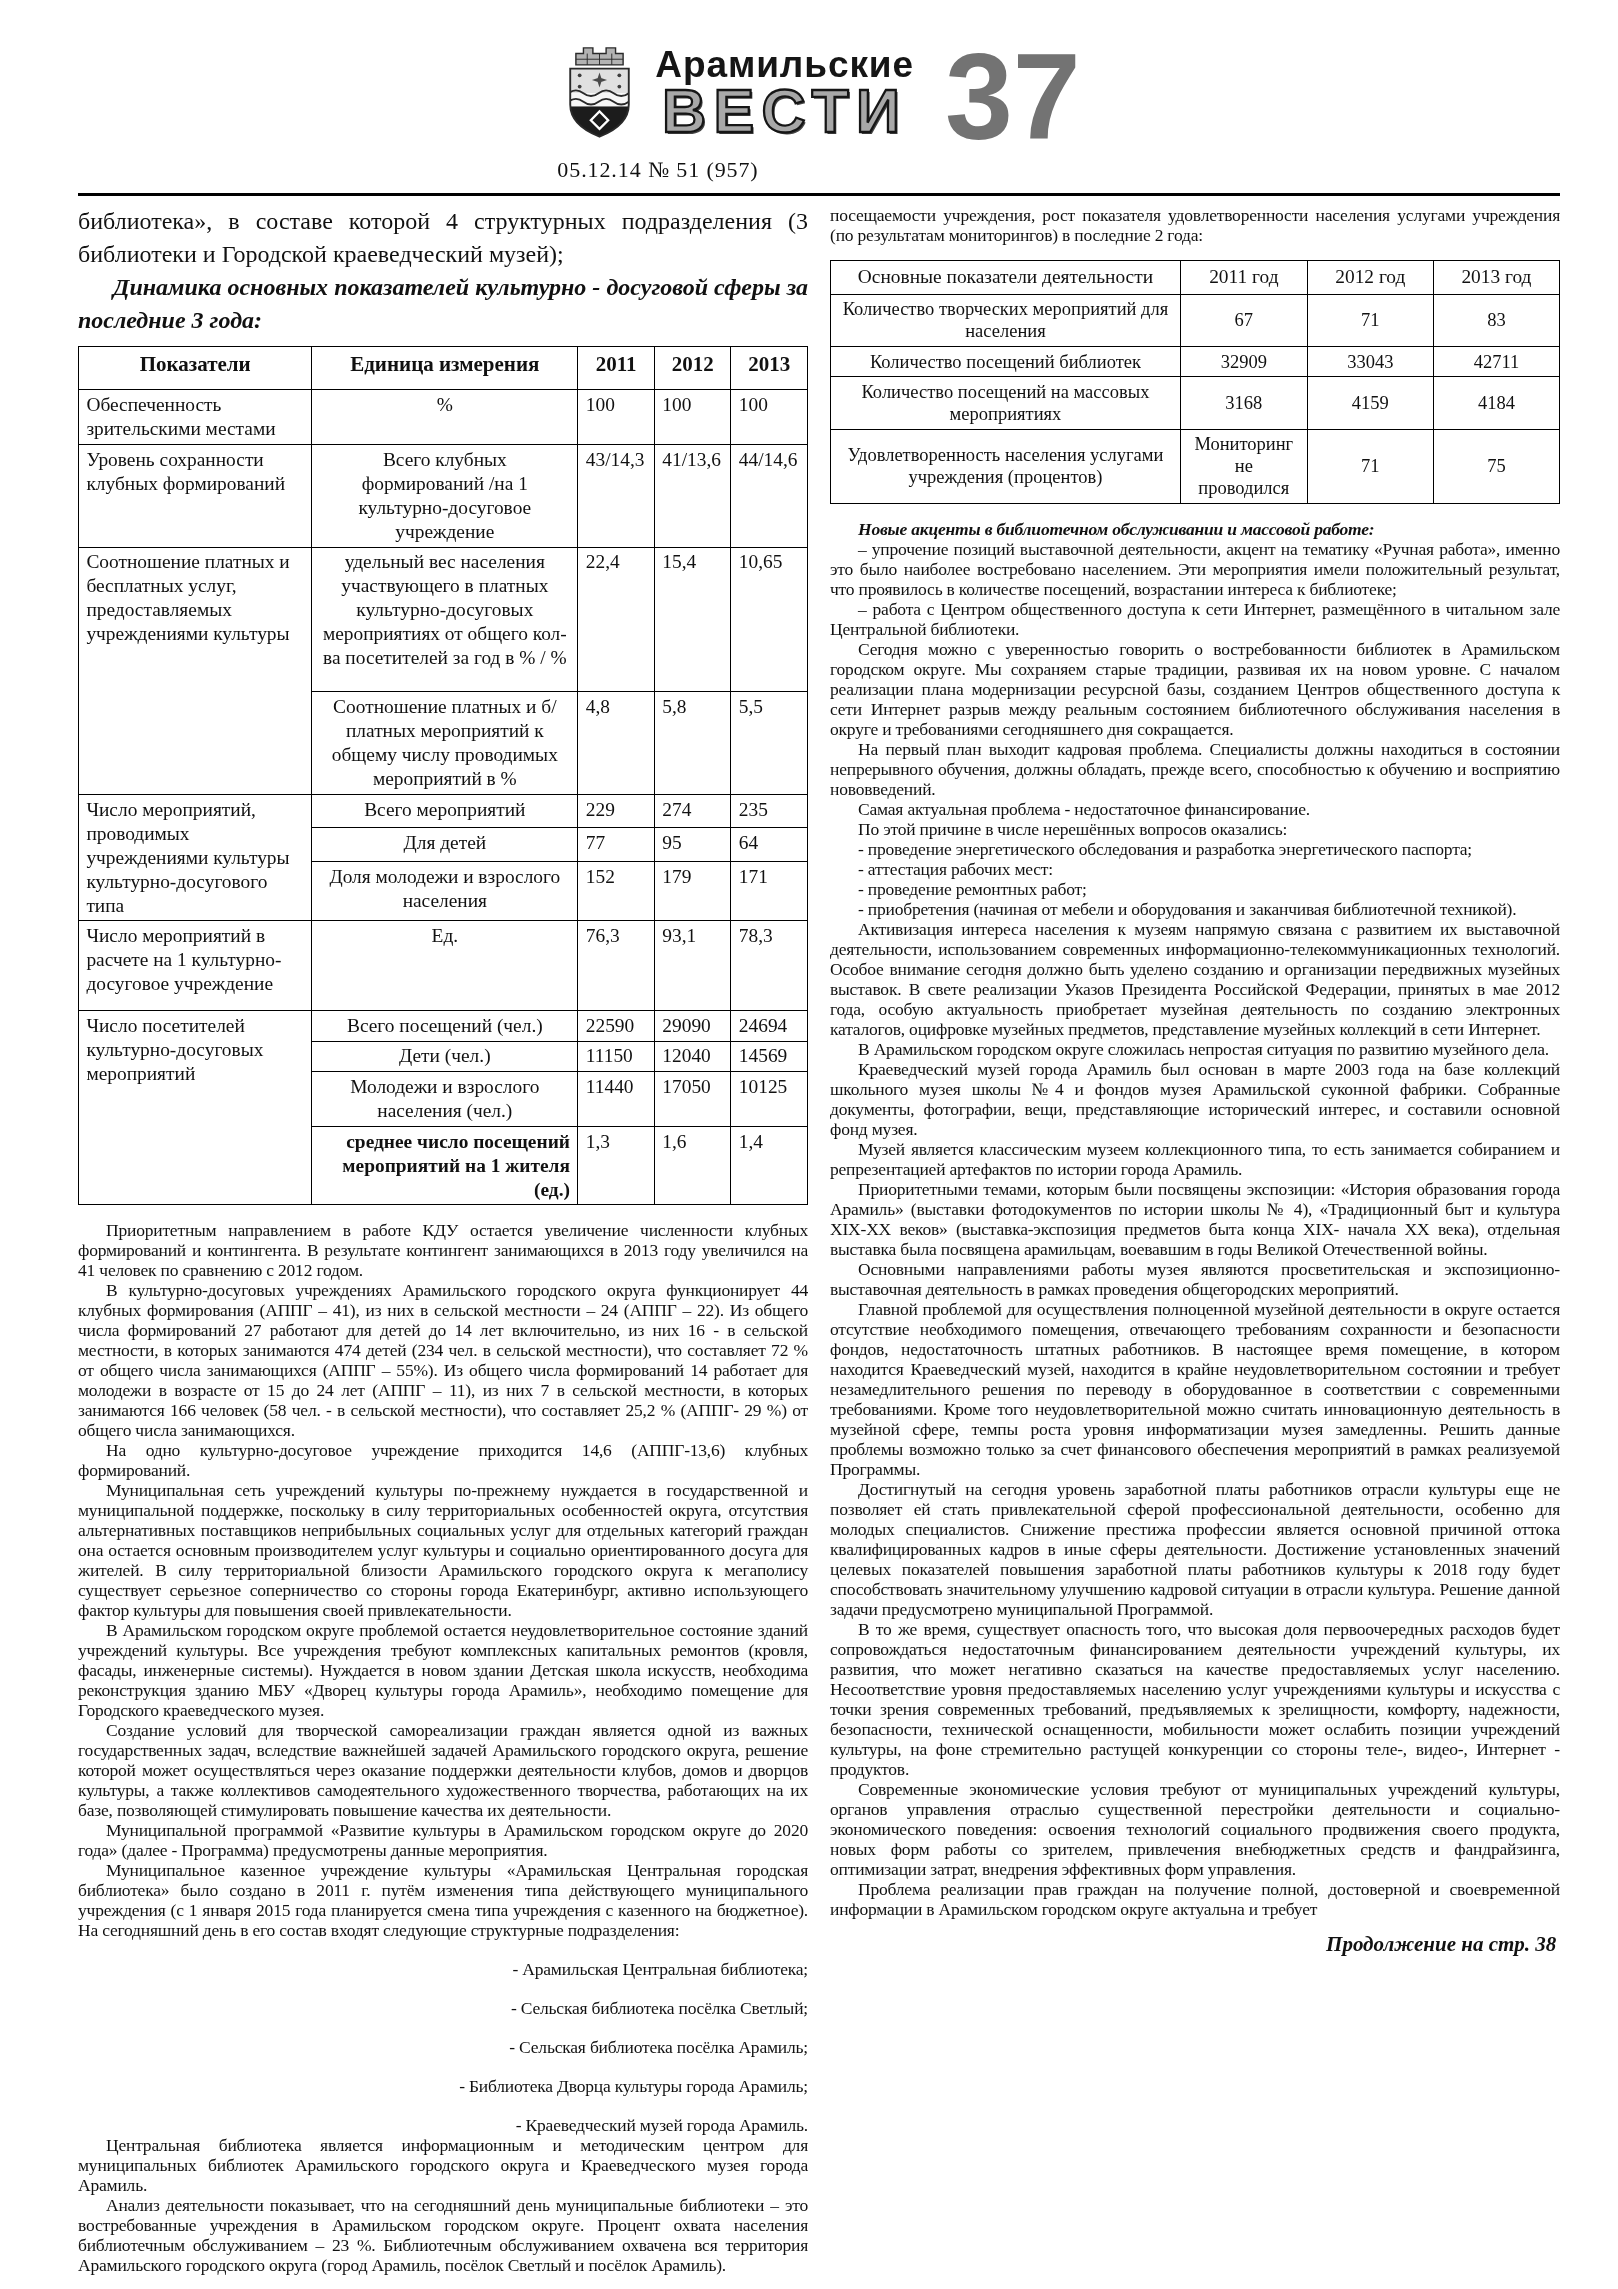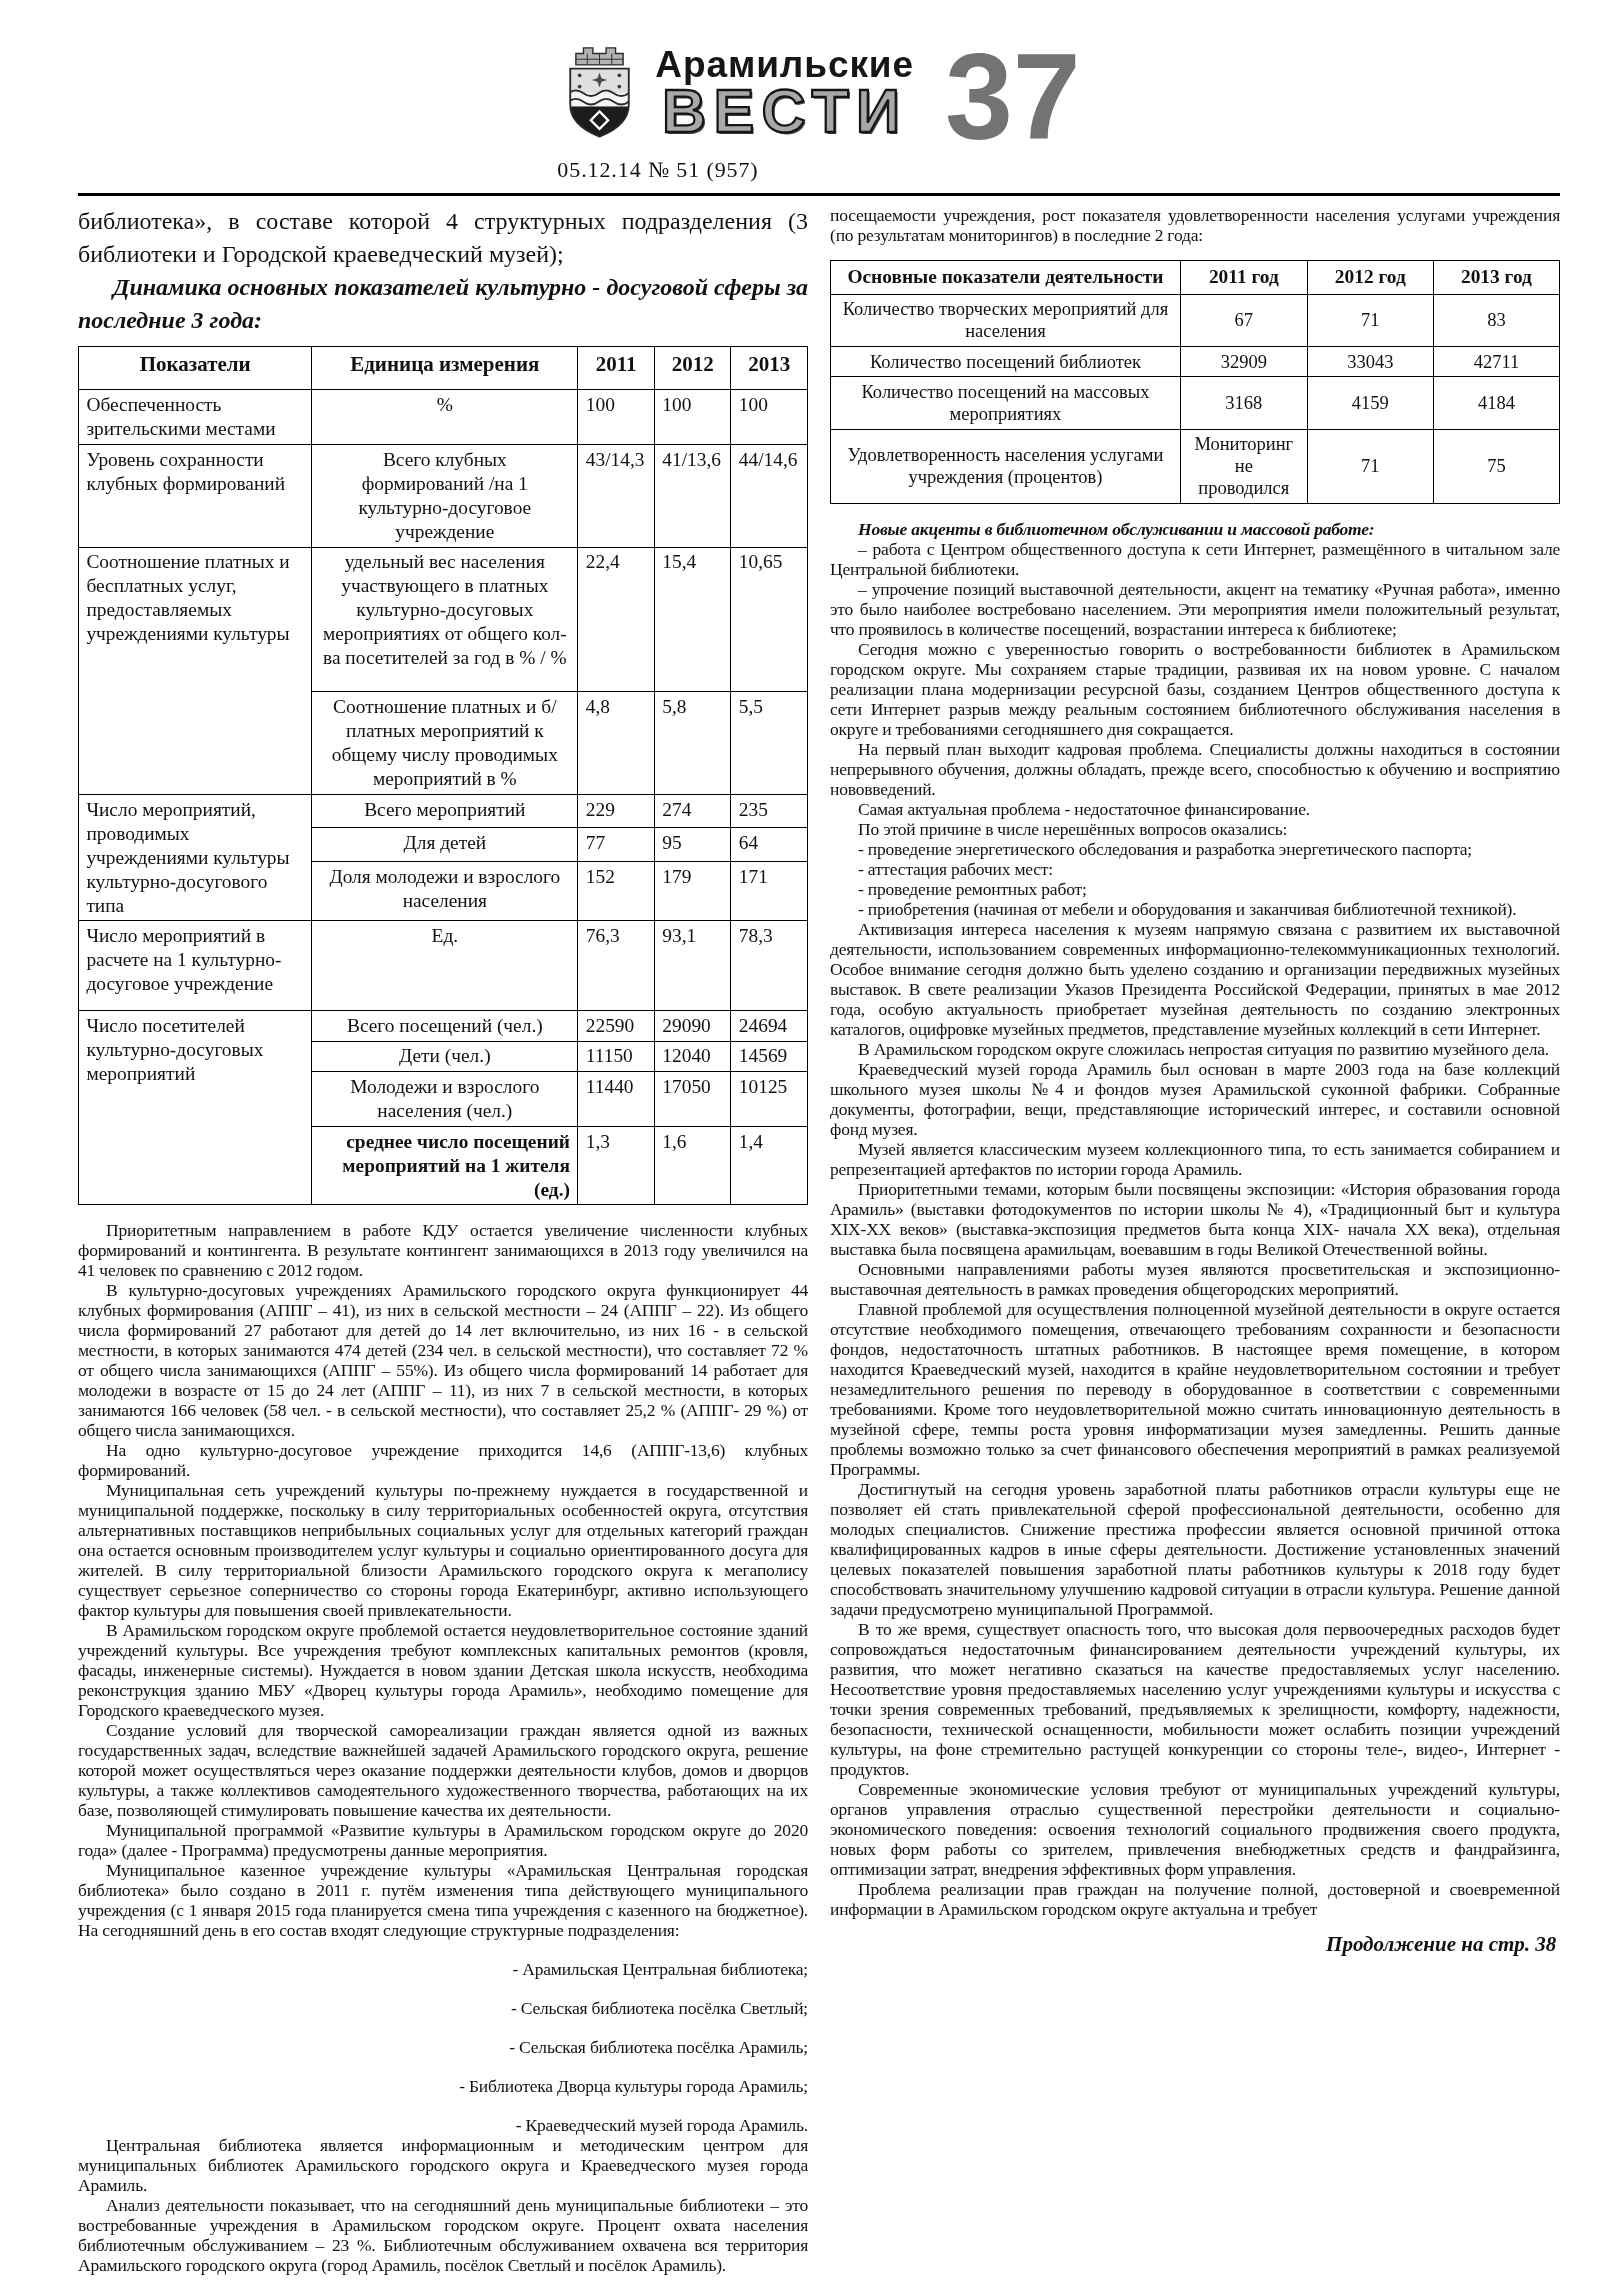--- a/index.html
+++ b/index.html
@@ -60,21 +60,21 @@
   .t1 th{font-weight:700;text-align:center;font-size:21px;padding:5.5px 3.7px 13px 3.7px;}
   .t1 td.c-name{text-align:left;}
   .t1 td.c-unit{text-align:center;}
   .t1 td.c-val{text-align:left;}
   .t1 td.b{font-weight:700;text-align:right;}
   .t2{margin:14.8px 0 14.8px 0;}
   .t2 th,.t2 td{
     border:1.8px solid #000;padding:3.7px 7.4px;vertical-align:middle;text-align:center;
     font-size:18.5px;line-height:22px;
   }
-  .t2 th{font-weight:700;font-size:19.4px;padding:5.5px 3.7px;}
+  .t2 th{font-weight:400;font-size:19.4px;padding:5.5px 3.7px;}
   
   .t1 td.tall{height:138px;}
   .t1 td.tall2{height:83px;}
 </style>
 </head>
 <body>
 
 <div class="page">
 
   <header class="header">
@@ -284,22 +284,22 @@
               <td>Удовлетворенность населения услугами учреждения (процентов)</td>
               <td>Мониторинг не проводился</td>
               <td>71</td>
               <td>75</td>
             </tr>
           </tbody>
       </table>
 
       <p class="para indent subhead">Новые акценты в библиотечном обслуживании и массовой работе:</p>
       <div>
+          <p class="para indent">– упрочение позиций  выставочной деятельности, акцент на тематику «Ручная работа», именно это  было наиболее востребовано населением. Эти мероприятия имели положительный результат, что проявилось в количестве посещений, возрастании интереса к библиотеке;</p>
           <p class="para indent">–  работа с Центром общественного доступа к сети Интернет, размещённого в читальном зале Центральной библиотеки.</p>
-          <p class="para indent">– упрочение позиций  выставочной деятельности, акцент на тематику «Ручная работа», именно это  было наиболее востребовано населением. Эти мероприятия имели положительный результат, что проявилось в количестве посещений, возрастании интереса к библиотеке;</p>
           <p class="para indent">Сегодня  можно с уверенностью говорить  о востребованности библиотек в Арамильском городском округе. Мы сохраняем старые традиции, развивая их на новом уровне. С началом реализации плана модернизации ресурсной базы, созданием Центров общественного доступа к сети Интернет разрыв между реальным состоянием библиотечного обслуживания населения в округе и требованиями сегодняшнего дня сокращается.</p>
           <p class="para indent">На первый план выходит кадровая проблема. Специалисты должны находиться в состоянии непрерывного обучения, должны обладать, прежде всего, способностью к обучению и восприятию нововведений.</p>
           <p class="para indent">Самая актуальная   проблема - недостаточное финансирование.</p>
           <p class="para indent">По этой причине в числе нерешённых вопросов оказались:</p>
           <p class="para indent">- проведение энергетического обследования и разработка энергетического паспорта;</p>
           <p class="para indent">- аттестация рабочих мест:</p>
           <p class="para indent">- проведение ремонтных работ;</p>
           <p class="para indent">- приобретения (начиная от мебели и оборудования и заканчивая библиотечной техникой).</p>
           <p class="para indent">Активизация интереса населения к музеям напрямую связана с развитием их выставочной деятельности, использованием современных информационно-телекоммуникационных технологий. Особое  внимание сегодня должно быть уделено созданию и организации передвижных музейных выставок. В свете реализации Указов Президента Российской Федерации, принятых в мае 2012 года, особую актуальность приобретает музейная деятельность по созданию электронных каталогов, оцифровке музейных предметов, представление музейных коллекций в сети Интернет.</p>
           <p class="para indent">В Арамильском городском округе сложилась непростая ситуация по развитию музейного дела.</p>

